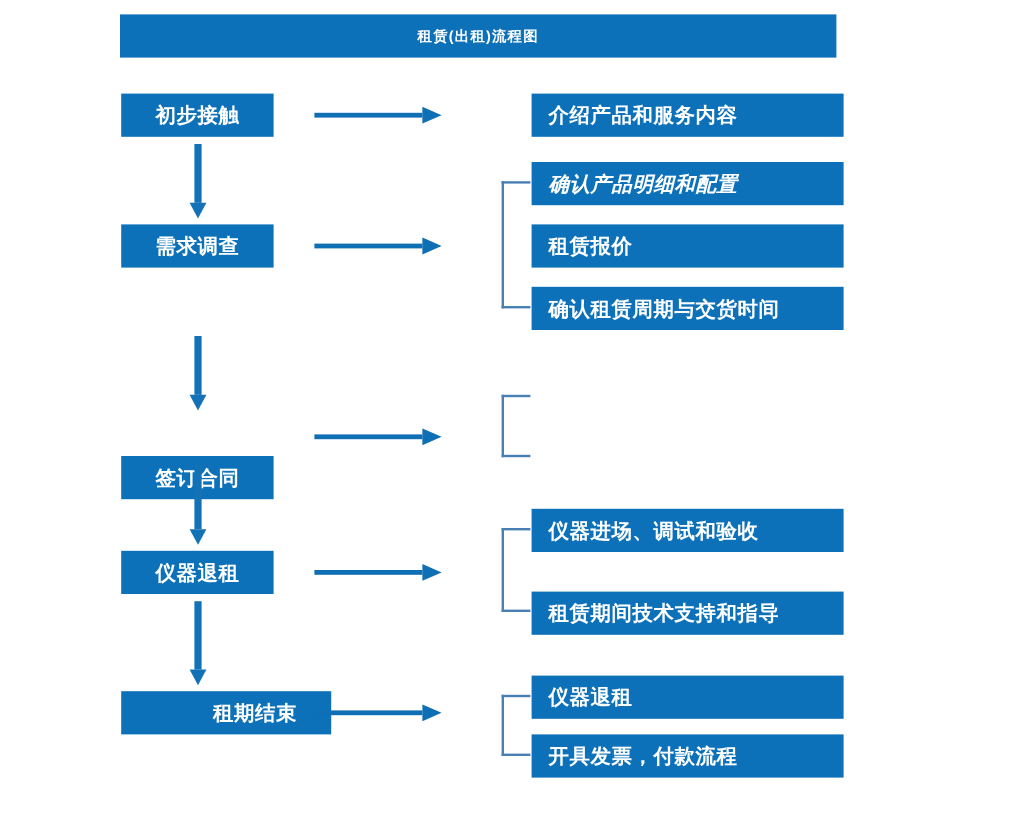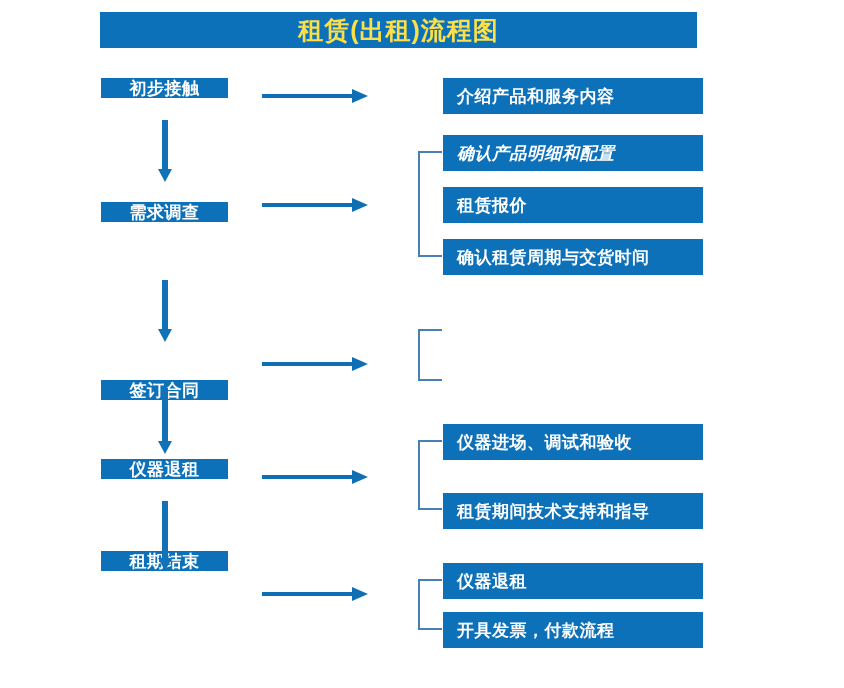--- a/index.html
+++ b/index.html
@@ -19,44 +19,44 @@
   }
 
   
   .title-bar {
     position: absolute;
     left: 100px;
     top: 12px;
     width: 597px;
     height: 36px;
     background: #0d71b9;
-    color: #fde047;
+    color: #ffffff;
     display: flex;
     align-items: center;
     justify-content: center;
-    font-size: 25px;
+    font-size: 12px;
     font-weight: bold;
     letter-spacing: 1px;
   }
 
   
   .box {
     position: absolute;
     background: #0d71b9;
     color: #ffffff;
     display: flex;
     align-items: center;
     font-weight: bold;
     letter-spacing: 0.5px;
     line-height: 1;
   }
   .box.left {
     left: 101px;
     width: 127px;
-    height: 20px;
+    height: 36px;
     justify-content: center;
     font-size: 17px;
   }
   .box.right {
     left: 443px;
     width: 260px;
     height: 36px;
     justify-content: flex-start;
     padding-left: 14px;
     box-sizing: border-box;
@@ -125,24 +125,24 @@
   }
 </style>
 </head>
 <body>
 
 <div id="canvas">
 
   <div class="title-bar">租赁(出租)流程图</div>
 
   <div class="box left" style="top:78px;">初步接触</div>
-  <div class="box left" style="top:202px;text-align:right;">需求调查</div>
+  <div class="box left" style="top:187px;text-align:right;">需求调查</div>
   <div class="box left" style="top:346px;margin-top:34px;">签订合同</div>
   <div class="box left" style="top:459px;">仪器退租</div>
-  <div class="box left" style="top:551px;">租期结束</div>
+  <div class="box left" style="top:576px;padding-left:48px;">租期结束</div>
 
   <div class="v-arrow" style="top:120px; height:62px;">
     <div class="shaft" style="height:49px;"></div>
     <div class="head"></div>
   </div>
   <div class="v-arrow" style="top:280px; height:62px;">
     <div class="shaft" style="height:49px;"></div>
     <div class="head"></div>
   </div>
   <div class="v-arrow" style="top:388px; height:66px;">

